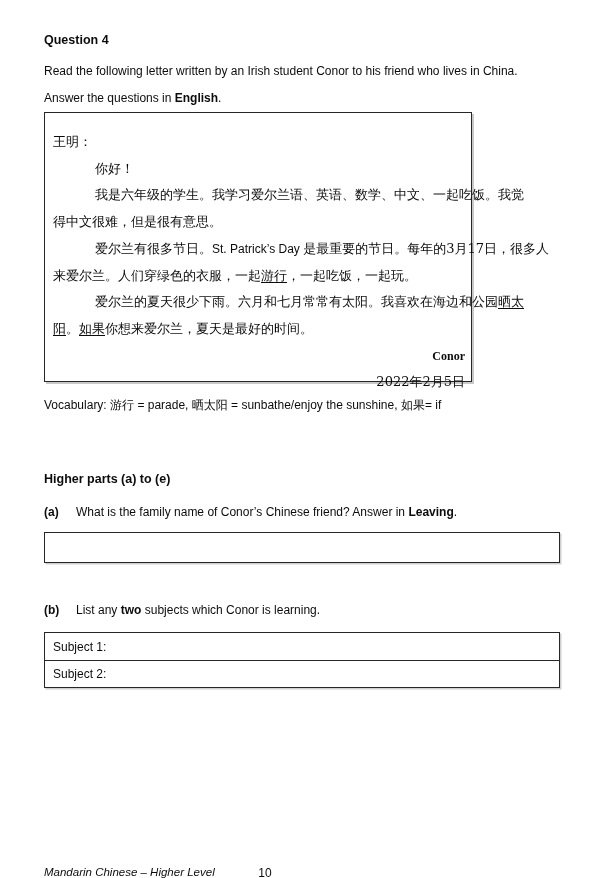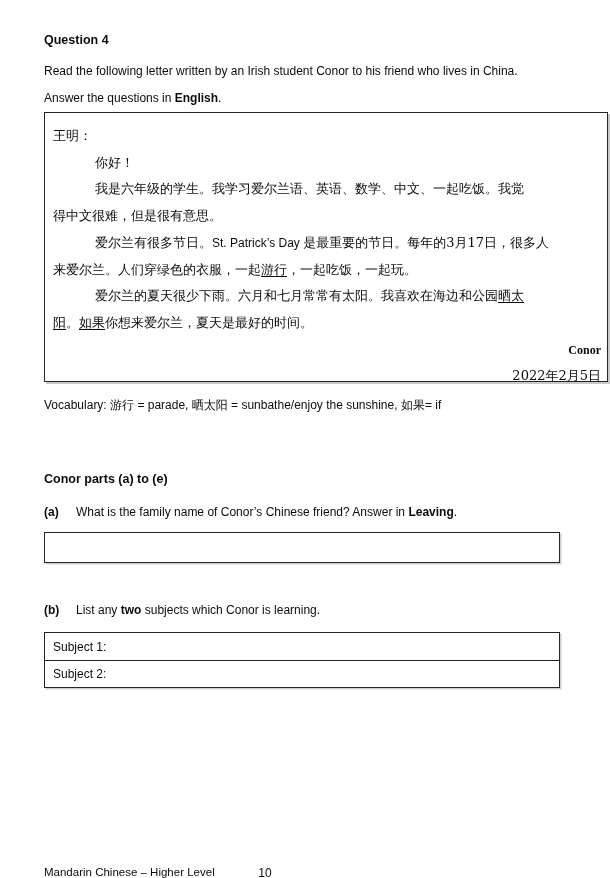--- a/index.html
+++ b/index.html
@@ -14,25 +14,25 @@
   }
   .abs { position: absolute; }
 
   .q-title { left: 44px; top: 13px; font-size: 12.5px; font-weight: bold; }
   .intro   { left: 44px; top: 38px; font-size: 12px; line-height: 26.5px; white-space: nowrap; }
   .b { font-weight: bold; }
 
   
   .letter-box {
     left: 44px; top: 92px;
-    width: 564px; height: 270px;
+    width: 428px; height: 270px;
     box-sizing: border-box;
     border: 1.5px solid #262626;
     box-shadow: 2px 2px 0 #c9c9c9;
-    padding: 10px 6px 0 8px;
+    padding: 16px 6px 0 8px;
     font-family: "DejaVu Serif", serif;
     font-size: 13px;
     background: #fff;
   }
   .ln { line-height: 26.7px; white-space: nowrap; }
   .ind { text-indent: 42px; }
   .rt { text-align: right; }
   .u { text-decoration: underline; text-underline-offset: 2px; }
   .lat { font-family: "Liberation Sans", sans-serif; font-size: 12px; }
   .sig { font-family: Liberation Serif, serif; font-size: 12px; font-weight: 600; }
@@ -63,21 +63,21 @@
   .subject-row {
     height: 27px;
     box-sizing: border-box;
     display: flex; align-items: center;
     padding-left: 8px;
     font-size: 12px;
   }
   .subject-row + .subject-row { border-top: 1px solid #262626; }
 
   .footer-1 { left: 48px; top: 831px; font-size: 11.5px; font-style: italic; }
-  .footer-2 { left: 44px; top: 846px; font-size: 11.5px; }
+  .footer-2 { left: 44px; top: 846px; font-size: 11.5px; font-style: italic; }
   .page-num { left: 0; top: 846px; width: 530px; text-align: center; font-size: 12px; }
 </style>
 </head>
 <body>
 
 <div class="page">
 
   <div class="abs q-title">Question 4</div>
 
   <div class="abs intro">
@@ -93,21 +93,21 @@
     <div class="ln ind"><span>爱尔兰有很多节日。</span><span class="lat">St. Patrick’s Day </span><span>是最重要的节日。每年的3月17日，很多人</span></div>
     <div class="ln"><span>来爱尔兰。人们穿绿色的衣服，一起</span><span class="u">游行</span><span>，一起吃饭，一起玩。</span></div>
     <div class="ln ind"><span>爱尔兰的夏天很少下雨。六月和七月常常有太阳。我喜欢在海边和公园</span><span class="u">晒太</span></div>
     <div class="ln"><span class="u">阳</span><span>。</span><span class="u">如果</span><span>你想来爱尔兰，夏天是最好的时间。</span></div>
     <div class="ln rt sig">Conor</div>
     <div class="ln rt">2022年2月5日</div>
   </div>
 
   <div class="abs vocab">Vocabulary: 游行 = parade, 晒太阳 = sunbathe/enjoy the sunshine, 如果= if</div>
 
-  <div class="abs answer-head">Conor parts (a) to (e)</div>
+  <div class="abs answer-head">Higher parts (a) to (e)</div>
 
   <div class="abs part-row" style="top: 485px;">
     <span class="part-label">(a)</span><span>What is the family name of Conor’s Chinese friend? Answer in </span><span class="b">Leaving</span><span>.</span>
   </div>
 
   <div class="abs answer-box-a"></div>
 
   <div class="abs part-row" style="top: 583px;">
     <span class="part-label">(b)</span><span>List any </span><span class="b">two</span><span> subjects which Conor is learning.</span>
   </div>

